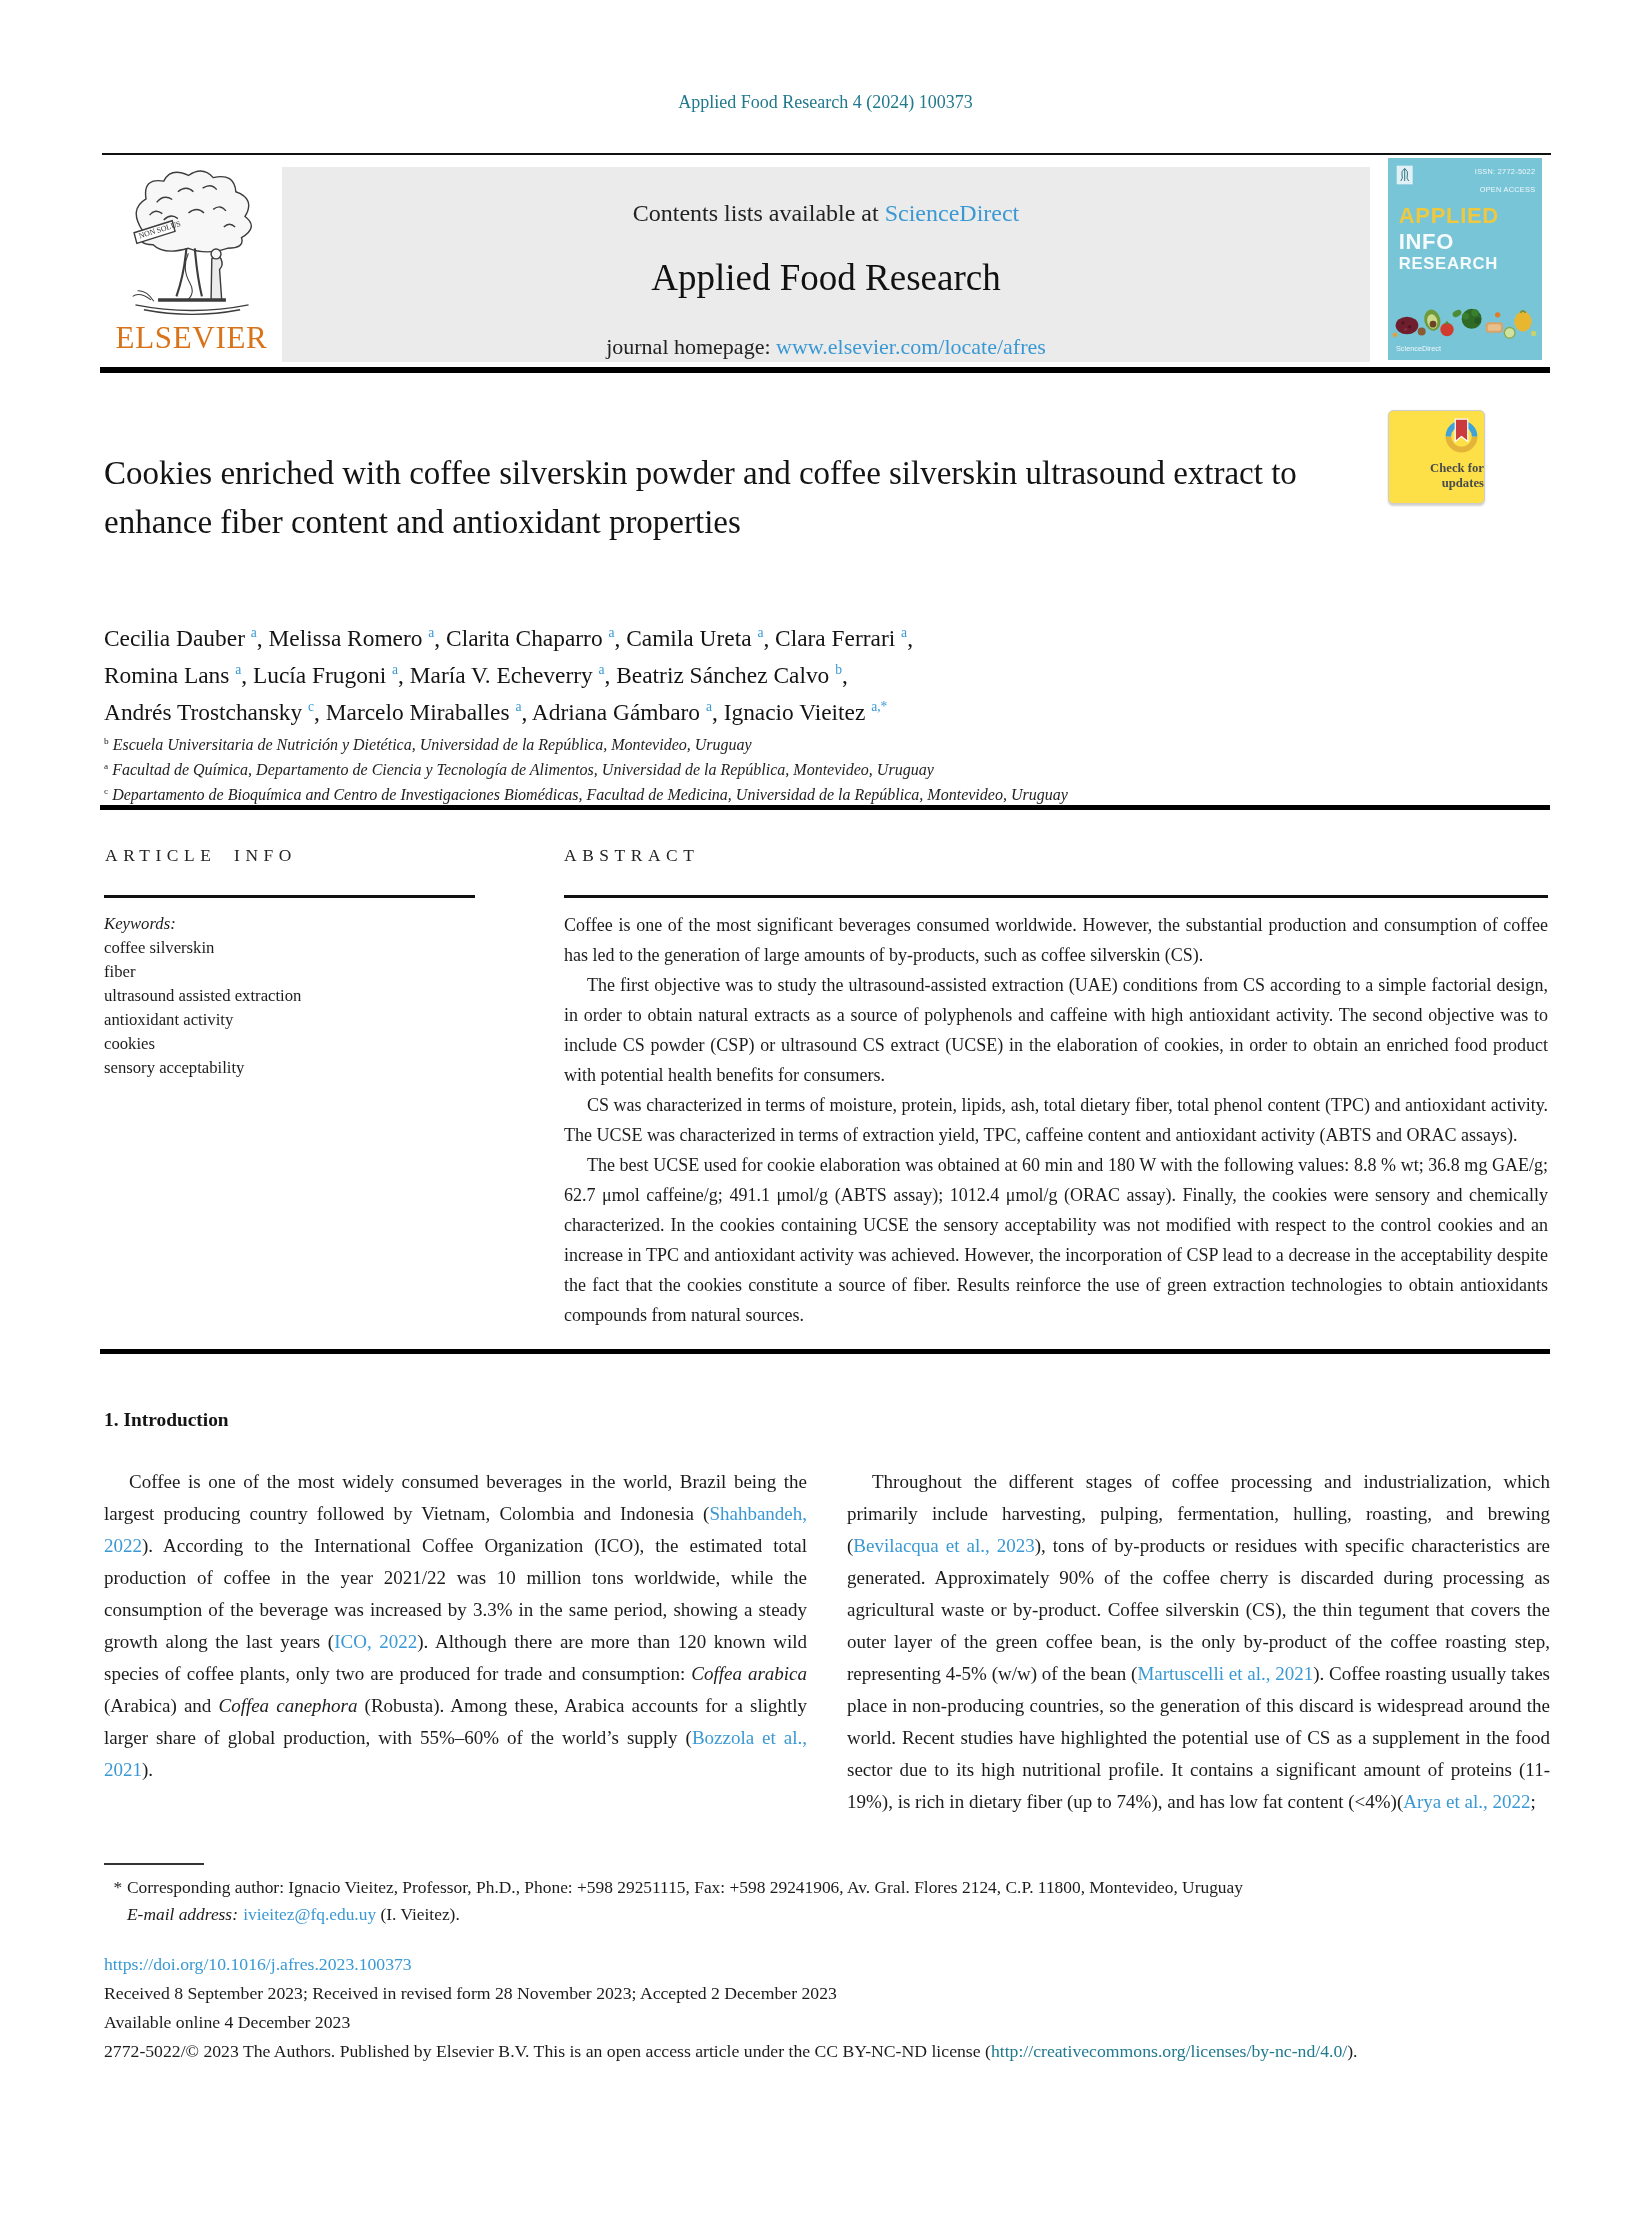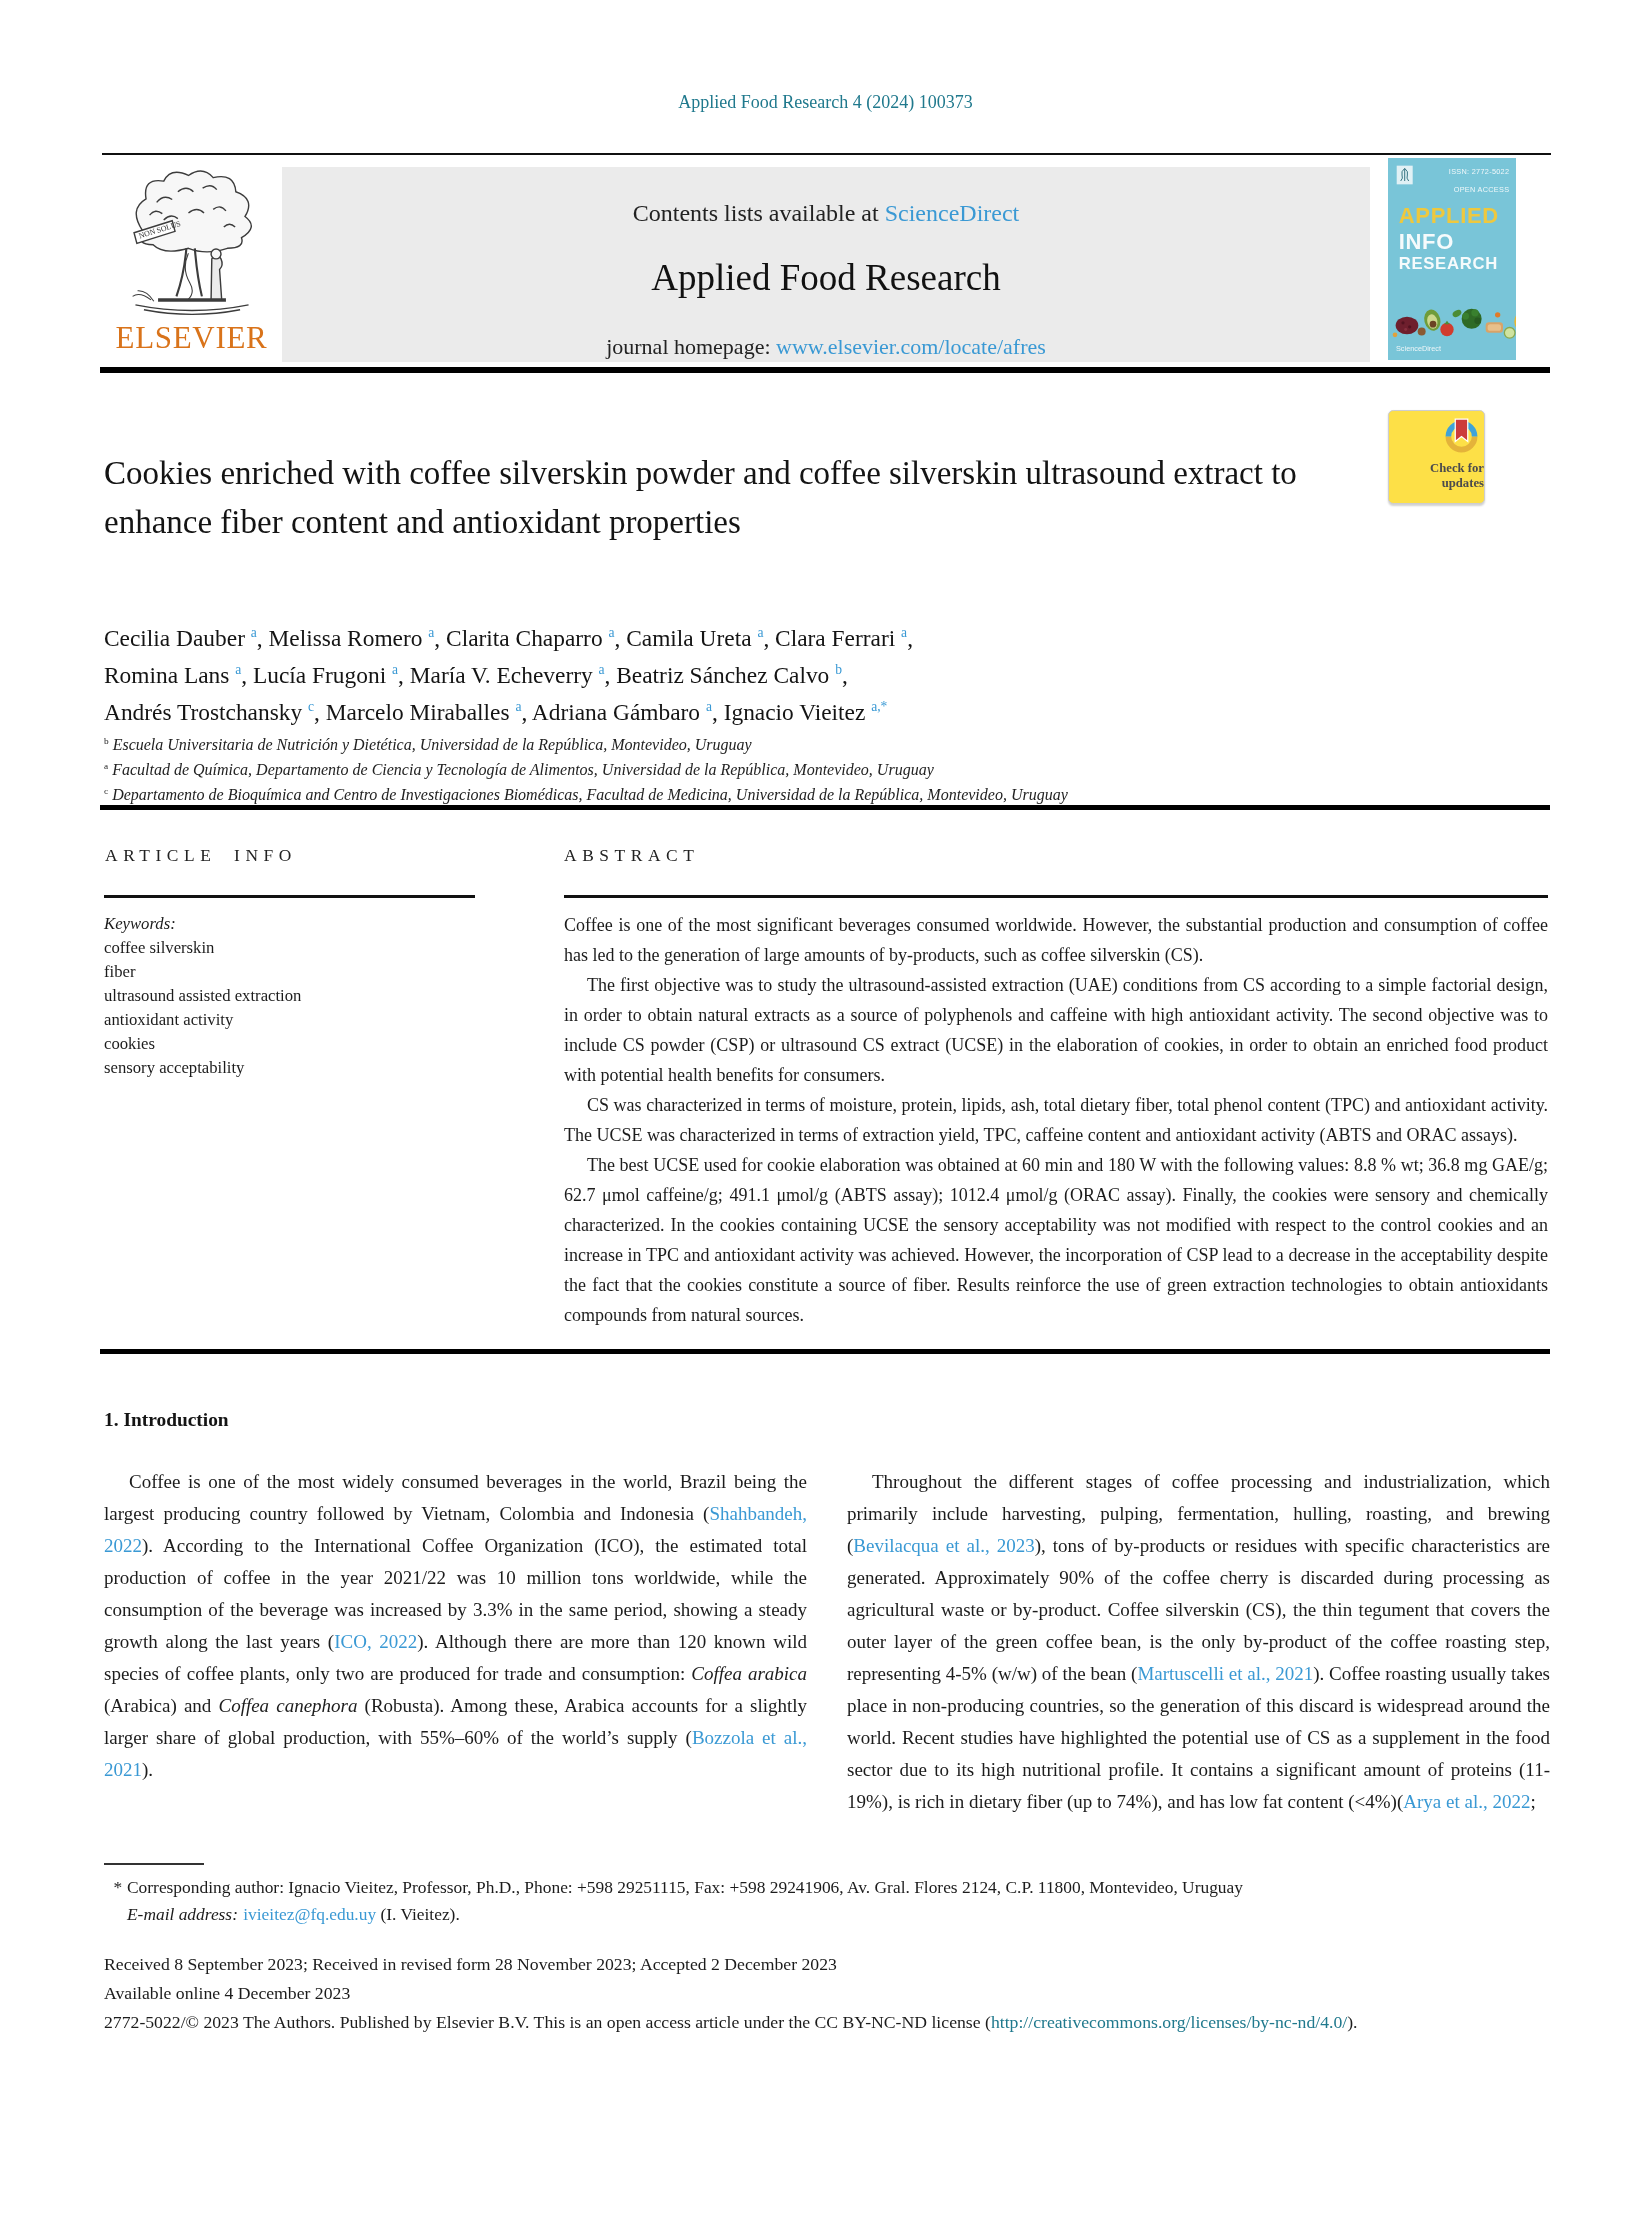--- a/index.html
+++ b/index.html
@@ -21,21 +21,21 @@
   .logo-box{position:absolute;left:104px;top:167px;width:175px;height:195px;text-align:center;}
   .logo-box svg{display:block;margin:0 auto;}
   .elsevier-word{font-size:31px;color:#d9731a;letter-spacing:0.7px;margin-top:1.3px;
                  font-family:"Liberation Serif",serif;}
 
   .masthead{position:absolute;left:282px;top:167px;width:1088px;height:195px;background:#ebebeb;text-align:center;}
   .masthead .contents{margin-top:33px;font-size:24px;color:#222;}
   .masthead .jtitle{margin-top:29px;font-size:37px;color:#111;}
   .masthead .homepage{margin-top:35px;font-size:22px;color:#222;}
 
-  .cover{position:absolute;left:1388px;top:158px;width:128px;height:202px;background:#79c5d8;
+  .cover{position:absolute;left:1388px;top:158px;width:154px;height:202px;background:#79c5d8;
          font-family:"Liberation Sans",sans-serif;overflow:hidden;}
   .cover .issn{position:absolute;top:9.3px;right:6.7px;font-size:7.3px;color:#f0f8fa;letter-spacing:0.3px;}
   .cover .oa{position:absolute;top:27px;right:6.7px;font-size:7.3px;color:#f0f8fa;letter-spacing:0.3px;}
   .cover .ct1{position:absolute;top:45px;left:10.7px;font-size:22px;font-weight:bold;color:#eec83e;letter-spacing:0.7px;}
   .cover .ct2{position:absolute;top:71px;left:10.7px;font-size:22px;font-weight:bold;color:#f6fbfc;letter-spacing:0.7px;}
   .cover .ct3{position:absolute;top:96px;left:10.7px;font-size:16.7px;font-weight:bold;color:#f6fbfc;letter-spacing:0.7px;}
   .cover .sd{position:absolute;bottom:6.7px;left:8px;font-size:7.3px;color:#eef6f8;}
   .cover .food{position:absolute;bottom:21.4px;left:2.7px;}
 
   .rule-thick1{position:absolute;top:367px;left:100px;width:1450px;height:6px;background:#000;}
@@ -219,19 +219,20 @@
   <div class="footnote">
     <div class="fline">
       <span class="fmark">*</span><span>Corresponding author: Ignacio Vieitez, Professor, Ph.D., Phone: +598 29251115, Fax: +598 29241906, Av. Gral. Flores 2124, C.P. 11800, Montevideo, Uruguay</span>
     </div>
     <div class="fline">
       <span class="it elabel">E-mail address:</span><span class="lnk">ivieitez@fq.edu.uy</span><span> (I. Vieitez).</span>
     </div>
   </div>
 
   <div class="imprint">
+    <div class="lnk">https://doi.org/10.1016/j.afres.2023.100373</div>
     <div>Received 8 September 2023; Received in revised form 28 November 2023; Accepted 2 December 2023</div>
     <div>Available online 4 December 2023</div>
     <div><span>2772-5022/© 2023 The Authors. Published by Elsevier B.V. This is an open access article under the CC BY-NC-ND license (</span><span class="teal-lnk">http://creativecommons.org/licenses/by-nc-nd/4.0/</span><span>).</span></div>
   </div>
 
 </div>
 
 
 </body></html>

